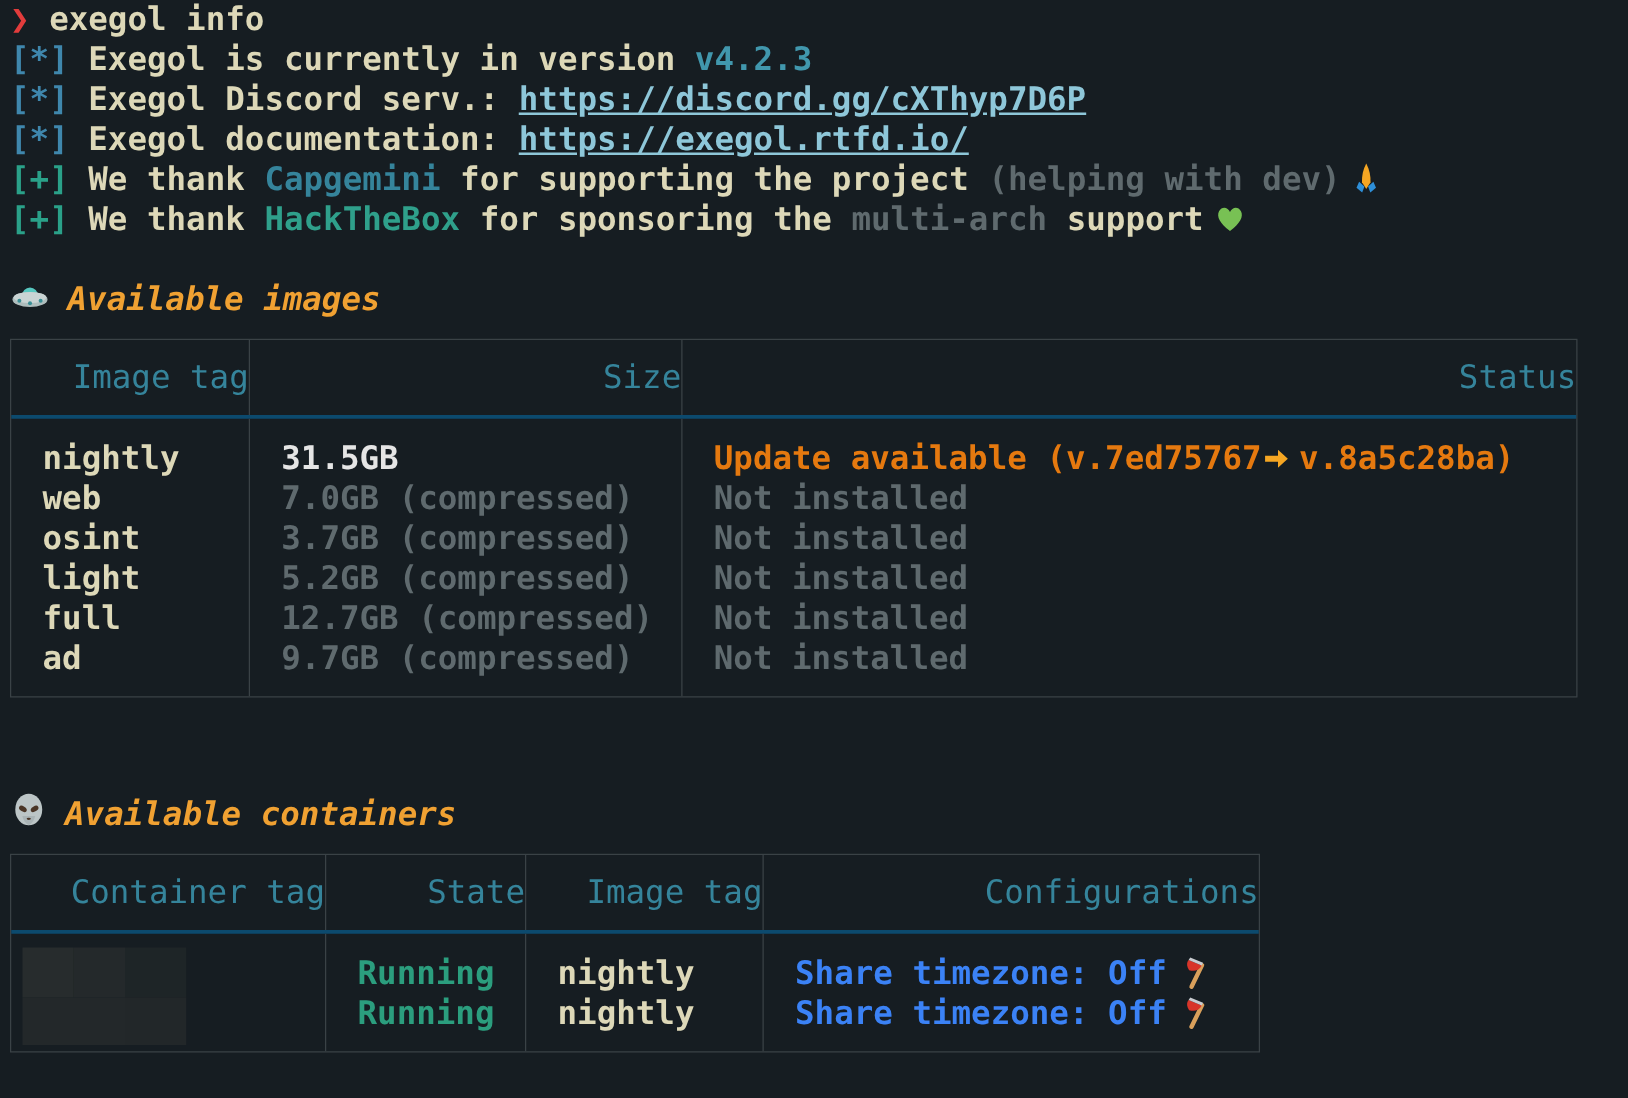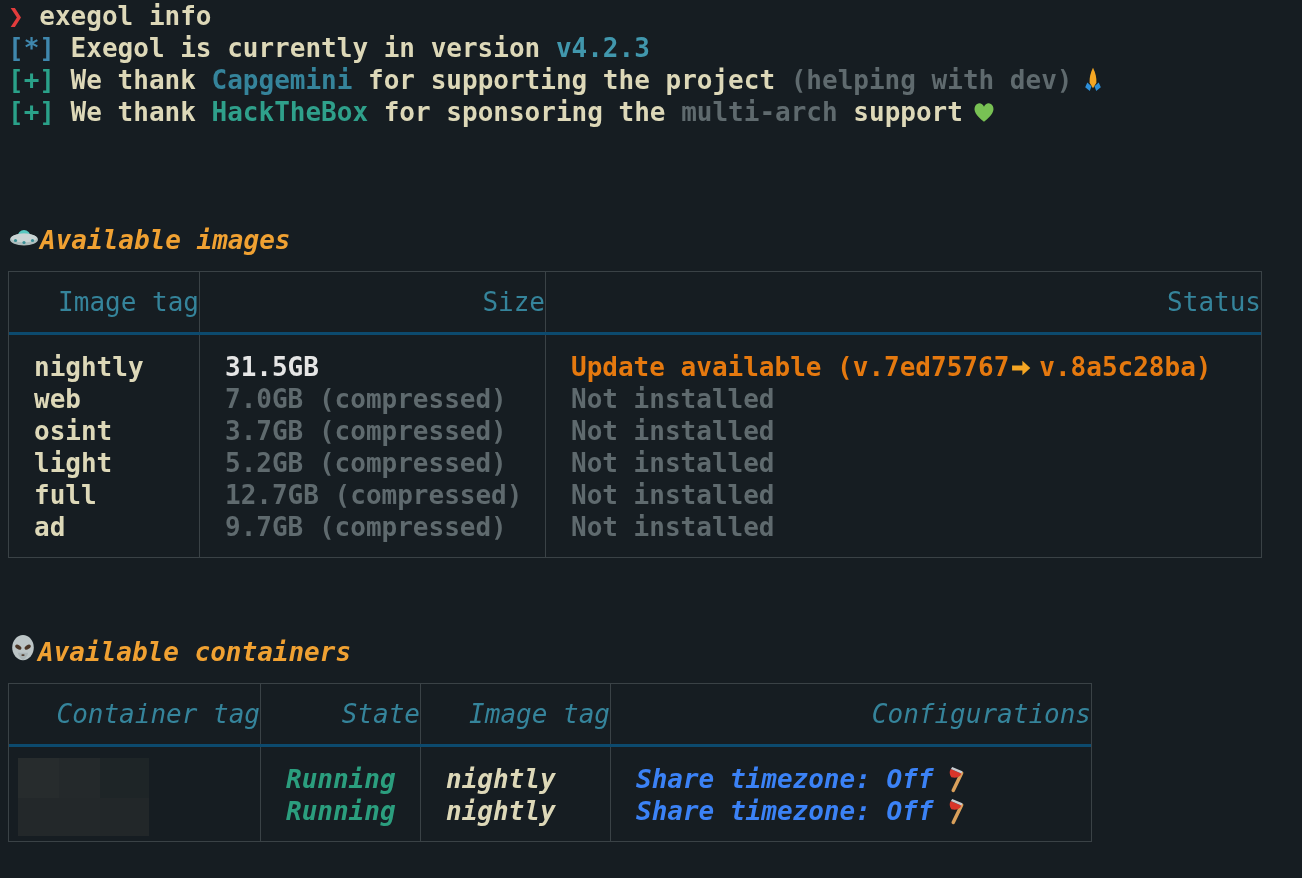--- a/index.html
+++ b/index.html
@@ -18,38 +18,38 @@
   .red    { color:#e23c3c; }
   .cream  { color:#ddd8b8; }
   .badge-info { color:#3f87ad; }
   .badge-plus { color:#2aa189; }
   .ver    { color:#4197ad; }
   .link   { color:#8ec7d9; text-decoration:underline; cursor:pointer; }
   .brand-blue { color:#35849b; }
   .brand-teal { color:#2fa08b; }
   .dim    { color:#5f6a6e; font-weight:700; }
   .ico { display:inline-block; vertical-align:-4px; margin-left:8px; }
-  .section-title { position:absolute; left:8px; height:36px; display:flex; align-items:center; gap:0; }
+  .section-title { position:absolute; left:8px; height:36px; display:flex; align-items:center; gap:14px; }
   .section-title .title-text { color:#f0a132; font-style:italic; font-weight:700; }
   .tbl { position:absolute; left:8px; border:1px solid #3a4246; background:#161d22; }
   .thead { display:grid; border-bottom:3px solid #0c4a6e;text-align:right; }
   .tbody { display:grid; }
   .hcell { padding:14px 0 14px 25px; color:#35849b; font-weight:400; line-height:32px; white-space:nowrap; }
   .bcell { padding:16px 0 14px 25px; line-height:32px; white-space:nowrap; }
   .sep { border-right:1px solid #3a4246; }
   .tline { height:32px; }
   .tag { color:#ddd8b8; }
   .size-bright { color:#e5e5e5; }
   .status-orange { color:#e5790f; }
   .green { color:#2b9e7e; }
   .cfg { color:#3b82f6; }
   .img-grid  { grid-template-columns:191px 346px 1fr; }
   .cnt-grid  { grid-template-columns:252px 160px 190px 1fr; }
   .img-table { top:271px; width:1254px; }
-  .cnt-table { top:683px; width:1084px;font-style:italic; }
+  .cnt-table { top:683px; width:1000px; }
   .title-images { top:222px; }
   .title-containers { top:634px; }
   .redact { position:absolute; top:11px; left:9px; width:131px; height:78px; }
   .redact div { position:absolute; }
   .rb1 { left:0;   top:0;  width:41px; height:40px; background:#272c2d; }
   .rb2 { left:41px; top:0;  width:41px; height:40px; background:#24292b; }
   .rb3 { left:82px; top:0;  width:49px; height:40px; background:#1e2527; }
   .rb4 { left:0;   top:40px; width:82px; height:38px; background:#23282a; }
   .rb5 { left:82px; top:40px; width:49px; height:38px; background:#222729; }
   .arrow-ico { vertical-align:-3px; margin:0 6px; }
@@ -59,21 +59,23 @@
 </head>
 <body>
 
 <div class="screen">
 
   <div class="term">
     <div class="line"><span class="red">❯</span><span class="cream"> exegol info</span></div>
 
     <div class="line"><span class="badge-info">[*]</span><span class="cream"> Exegol is currently in version </span><span class="ver">v4.2.3</span></div>
 
+    <div class="line"><span class="badge-info">[*]</span><span class="cream"> Exegol Discord serv.: </span><span class="link">https://discord.gg/cXThyp7D6P</span></div>
 
+    <div class="line"><span class="badge-info">[*]</span><span class="cream"> Exegol documentation: </span><span class="link">https://exegol.rtfd.io/</span></div>
 
     <div class="line"><span class="badge-plus">[+]</span><span class="cream"> We thank </span><span class="brand-blue">Capgemini</span><span class="cream"> for supporting the project </span><span class="dim">(helping with dev)</span><span class="ico"><svg width="26" height="26" viewBox="0 0 32 32">
             <path d="M16 1 C12.6 7.5 11.6 13.5 11.8 19.5 L16 26 L20.2 19.5 C20.4 13.5 19.4 7.5 16 1Z" fill="#f5a623"></path>
             <path d="M9 19 L14.2 23.6 L12 29.5 L6.4 24.8Z" fill="#2e8fd8"></path>
             <path d="M23 19 L17.8 23.6 L20 29.5 L25.6 24.8Z" fill="#2e8fd8"></path>
           </svg></span></div>
 
     <div class="line"><span class="badge-plus">[+]</span><span class="cream"> We thank </span><span class="brand-teal">HackTheBox</span><span class="cream"> for sponsoring the </span><span class="dim">multi-arch</span><span class="cream"> support</span><span class="ico"><svg width="26" height="26" viewBox="0 0 32 32">
             <path d="M16 28 C6 20.5 2.5 14 5.2 8.6 C8 3.4 14 4.4 16 9.4 C18 4.4 24 3.4 26.8 8.6 C29.5 14 26 20.5 16 28Z" fill="#78c154"></path>
           </svg></span></div>

